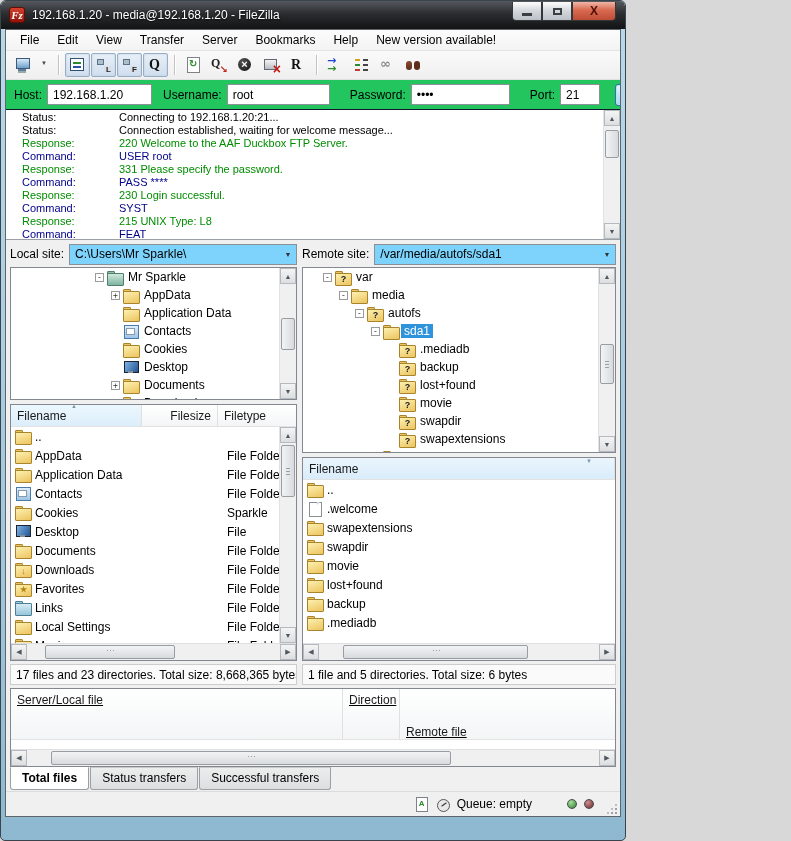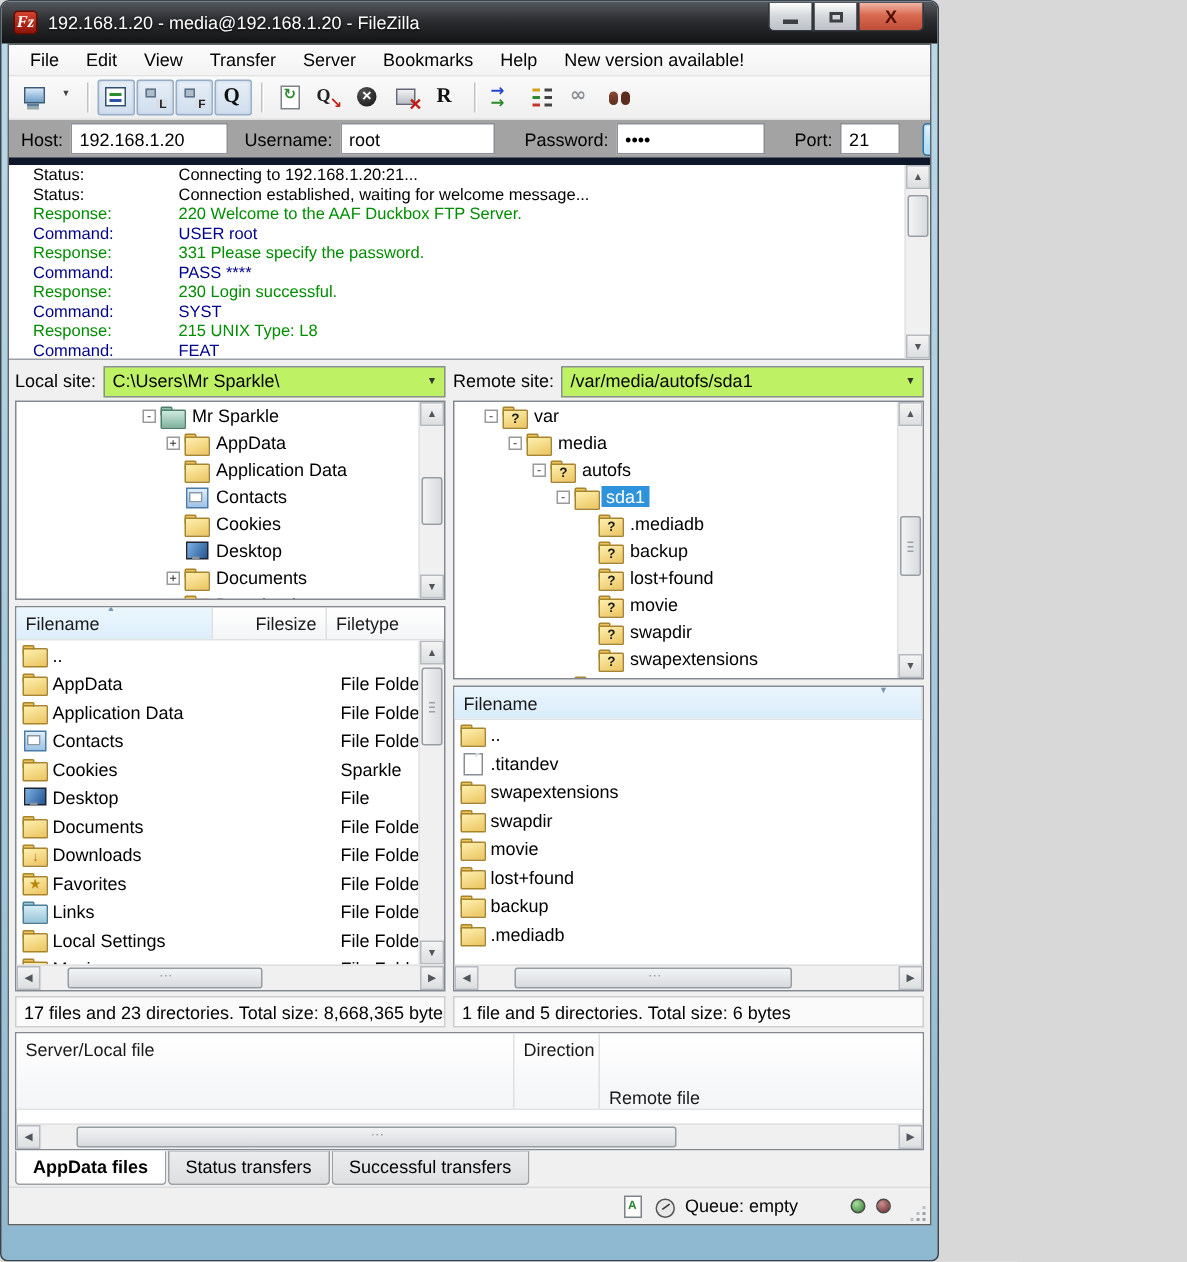--- a/index.html
+++ b/index.html
@@ -60,21 +60,21 @@
   .ti.disconnect::after{content:'×';position:absolute;right:-1px;bottom:-3px;font:bold 14px/14px "Liberation Sans",sans-serif;color:#c21a10;}
   .ti.reconnect::before{content:'R';position:absolute;left:2px;top:0;font:bold 14px/16px "Liberation Serif",serif;color:#111;}
   .ti.compare-arrows::before{content:'→';position:absolute;left:0;top:-1px;font:bold 11px/10px "DejaVu Sans",sans-serif;color:#2447d2;}
   .ti.compare-arrows::after{content:'→';position:absolute;left:0;bottom:-1px;font:bold 11px/10px "DejaVu Sans",sans-serif;color:#2d8a2d;}
   .ti.compare-list::before{content:'';position:absolute;left:2px;top:2px;width:5px;height:2px;background:#d4a017;
     box-shadow:0 5px 0 #2d8a2d,0 10px 0 #c23a2e,8px 0 0 #444,8px 5px 0 #444,8px 10px 0 #444;}
   .ti.chain-link::before{content:'∞';position:absolute;left:1px;top:-1px;font:bold 13px/15px "DejaVu Sans",sans-serif;color:#8a8f94;}
   .ti.binoculars::before{content:'';position:absolute;left:1px;top:4px;width:6px;height:9px;border-radius:3px;
     background:linear-gradient(#8a4a34,#5c2c1c);box-shadow:8px 0 0 #5c2c1c;}
   
-  .qcbar{flex:0 0 30px;display:flex;align-items:center;padding:0 8px;gap:5px;background:#a3a3a3;border-bottom:5px solid #0f172a;}
+  .qcbar{flex:0 0 30px;display:flex;align-items:center;padding:0 8px;gap:5px;background:#22c55e;border-bottom:1px solid #0f172a;}
   .qc-input{height:21px;border:1px solid #8b9097;background:#fff;padding:1px 5px;font:12px "Liberation Sans",sans-serif;}
   .w-host{width:105px;}.w-user{width:103px;margin-right:9px;}.w-pass{width:99px;margin-right:9px;}.w-port{width:40px;margin-right:4px;}
   .qc-label{white-space:nowrap;margin-left:6px;}
   .qc-btn{height:22px;margin-left:6px;padding:0 11px;border:1px solid #2f73a4;border-radius:3px;
     background:linear-gradient(#eaf6fd,#c4e7fb 45%,#a9dbf6);box-shadow:inset 0 0 0 1px #b9e0f5;font:12px "Liberation Sans",sans-serif;}
   .qc-caret{width:18px;height:22px;border:1px solid #8b9097;border-radius:2px;background:linear-gradient(#f8f8f8,#dcdcdc);
     font-size:7px;color:#333;display:flex;align-items:center;justify-content:center;padding:0;}
   
   .logbox{flex:0 0 130px;background:#fff;border-bottom:1px solid #9aa0a6;position:relative;overflow:hidden;}
   .loglines{padding:1px 20px 0 16px;}
@@ -100,21 +100,21 @@
     background:linear-gradient(#f2f3f4,#d8dbde);}
   .hscroll .sb-thumb.grip::after{content:'';position:absolute;top:4px;bottom:4px;left:50%;width:1px;background:#9aa0a6;
     box-shadow:-3px 0 0 #9aa0a6,3px 0 0 #9aa0a6;}
   
   .main{flex:1;display:flex;padding:3px 4px 0;gap:5px;min-height:0;}
   .col{display:flex;flex-direction:column;min-width:0;min-height:0;}
   .col.local{flex:0 0 287px;}
   .col.remote{flex:1;}
   .site-row{flex:0 0 22px;display:flex;align-items:center;gap:5px;margin-bottom:2px;}
   .site-label{white-space:nowrap;}
-  .combo{flex:1;height:21px;border:1px solid #8b9097;background:#bef264;display:flex;align-items:center;padding-left:5px;position:relative;white-space:nowrap;overflow:hidden;}
+  .combo{flex:1;height:21px;border:1px solid #8b9097;background:#7dd3fc;display:flex;align-items:center;padding-left:5px;position:relative;white-space:nowrap;overflow:hidden;}
   .combo .combo-caret{position:absolute;right:0;top:0;bottom:0;width:16px;display:flex;align-items:center;justify-content:center;font-size:7px;color:#333;}
   .tree-panel{position:relative;border:1px solid #828790;background:#fff;overflow:hidden;}
   .col.local .tree-panel{flex:0 0 133px;}
   .col.remote .tree-panel{flex:0 0 186px;}
   .trow{height:18px;display:flex;align-items:center;gap:3px;white-space:nowrap;}
   .exp{flex:0 0 9px;width:9px;height:9px;border:1px solid #9a9a9a;background:#fff;font:8px/7px "DejaVu Sans Mono",monospace;
     text-align:center;color:#333;}
   .exp:empty{visibility:hidden;}
   .tlabel{padding:0 3px;}
   .tlabel.selected{background:#2f93dc;color:#fff;}
@@ -153,21 +153,21 @@
   .remote .sort-desc::after{content:'▼';position:absolute;top:0;left:283px;font-size:6px;color:#7a97ad;}
   .lbody{flex:1;overflow:hidden;position:relative;}
   .lrow{height:19px;display:flex;align-items:center;}
   .cell-name{width:131px;display:flex;align-items:center;gap:5px;padding-left:4px;white-space:nowrap;}
   .remote .cell-name{flex:1;}
   .cell-size{width:76px;text-align:right;white-space:nowrap;}
   .cell-type{flex:1;padding-left:9px;white-space:nowrap;}
   .panel-status{flex:0 0 21px;margin-top:3px;padding:3px 5px;border:1px solid #cdcdcd;background:#fafafa;white-space:nowrap;overflow:hidden;}
   
   .queue-wrap{flex:0 0 79px;margin:3px 4px 0;border:1px solid #828790;background:#fff;display:flex;flex-direction:column;}
-  .qheader{flex:0 0 22px;display:flex;background:linear-gradient(#ffffff,#f3f5f6);border-bottom:1px solid #e2e2e2;}
+  .qheader{flex:0 0 22px;display:flex;background:linear-gradient(#ffffff,#f3f5f6);border-bottom:1px solid #e2e2e2;text-decoration:underline;}
   .qh1{flex:1;}
   .qh2{width:57px;}
   .qh3{width:215px;border-right:none;margin-top:32px;}
   .qbody{flex:1;}
   .tabsrow{flex:0 0 24px;display:flex;align-items:flex-start;padding:0 4px;gap:1px;background:#f0f0f0;}
   .tab{padding:3px 11px 4px;border:1px solid #9a9fa4;border-top:1px solid #c6c9cc;border-radius:0 0 3px 3px;
     background:linear-gradient(#eceded,#dcdee0);white-space:nowrap;}
   .tab.active{background:#fff;border-top-color:#fff;font-weight:bold;}
   
   .statusbar{flex:0 0 25px;display:flex;align-items:center;justify-content:flex-end;gap:7px;padding:0 26px 0 8px;
@@ -608,21 +608,21 @@
 
             <div class="lrow">
                   <span class="cell-name">
                     <span class="fi folder"></span>
                     <span>..</span>
                   </span>
                 </div>
                 <div class="lrow">
                   <span class="cell-name">
                     <span class="fi file"></span>
-                    <span>.titandev</span>
+                    <span>.welcome</span>
                   </span>
                 </div>
                 <div class="lrow">
                   <span class="cell-name">
                     <span class="fi folder"></span>
                     <span>swapextensions</span>
                   </span>
                 </div>
                 <div class="lrow">
                   <span class="cell-name">
@@ -675,21 +675,21 @@
       <div class="qbody"></div>
       <div class="hscroll">
         <div class="sb-left">◀</div>
         <div class="sb-thumb grip" style="left:40px;width:400px;"></div>
         <div class="sb-right">▶</div>
       </div>
     </div>
 
     <div class="tabsrow">
 
-    <div class="tab active">AppData files</div>
+    <div class="tab active">Total files</div>
         <div class="tab">Status transfers</div>
         <div class="tab">Successful transfers</div>
       </div>
 
     <div class="statusbar">
       <span class="si transfer-type"></span>
       <span class="si speed-gauge"></span>
       <span class="queue-status">Queue: empty</span>
       <span class="led green"></span>
       <span class="led red"></span>

